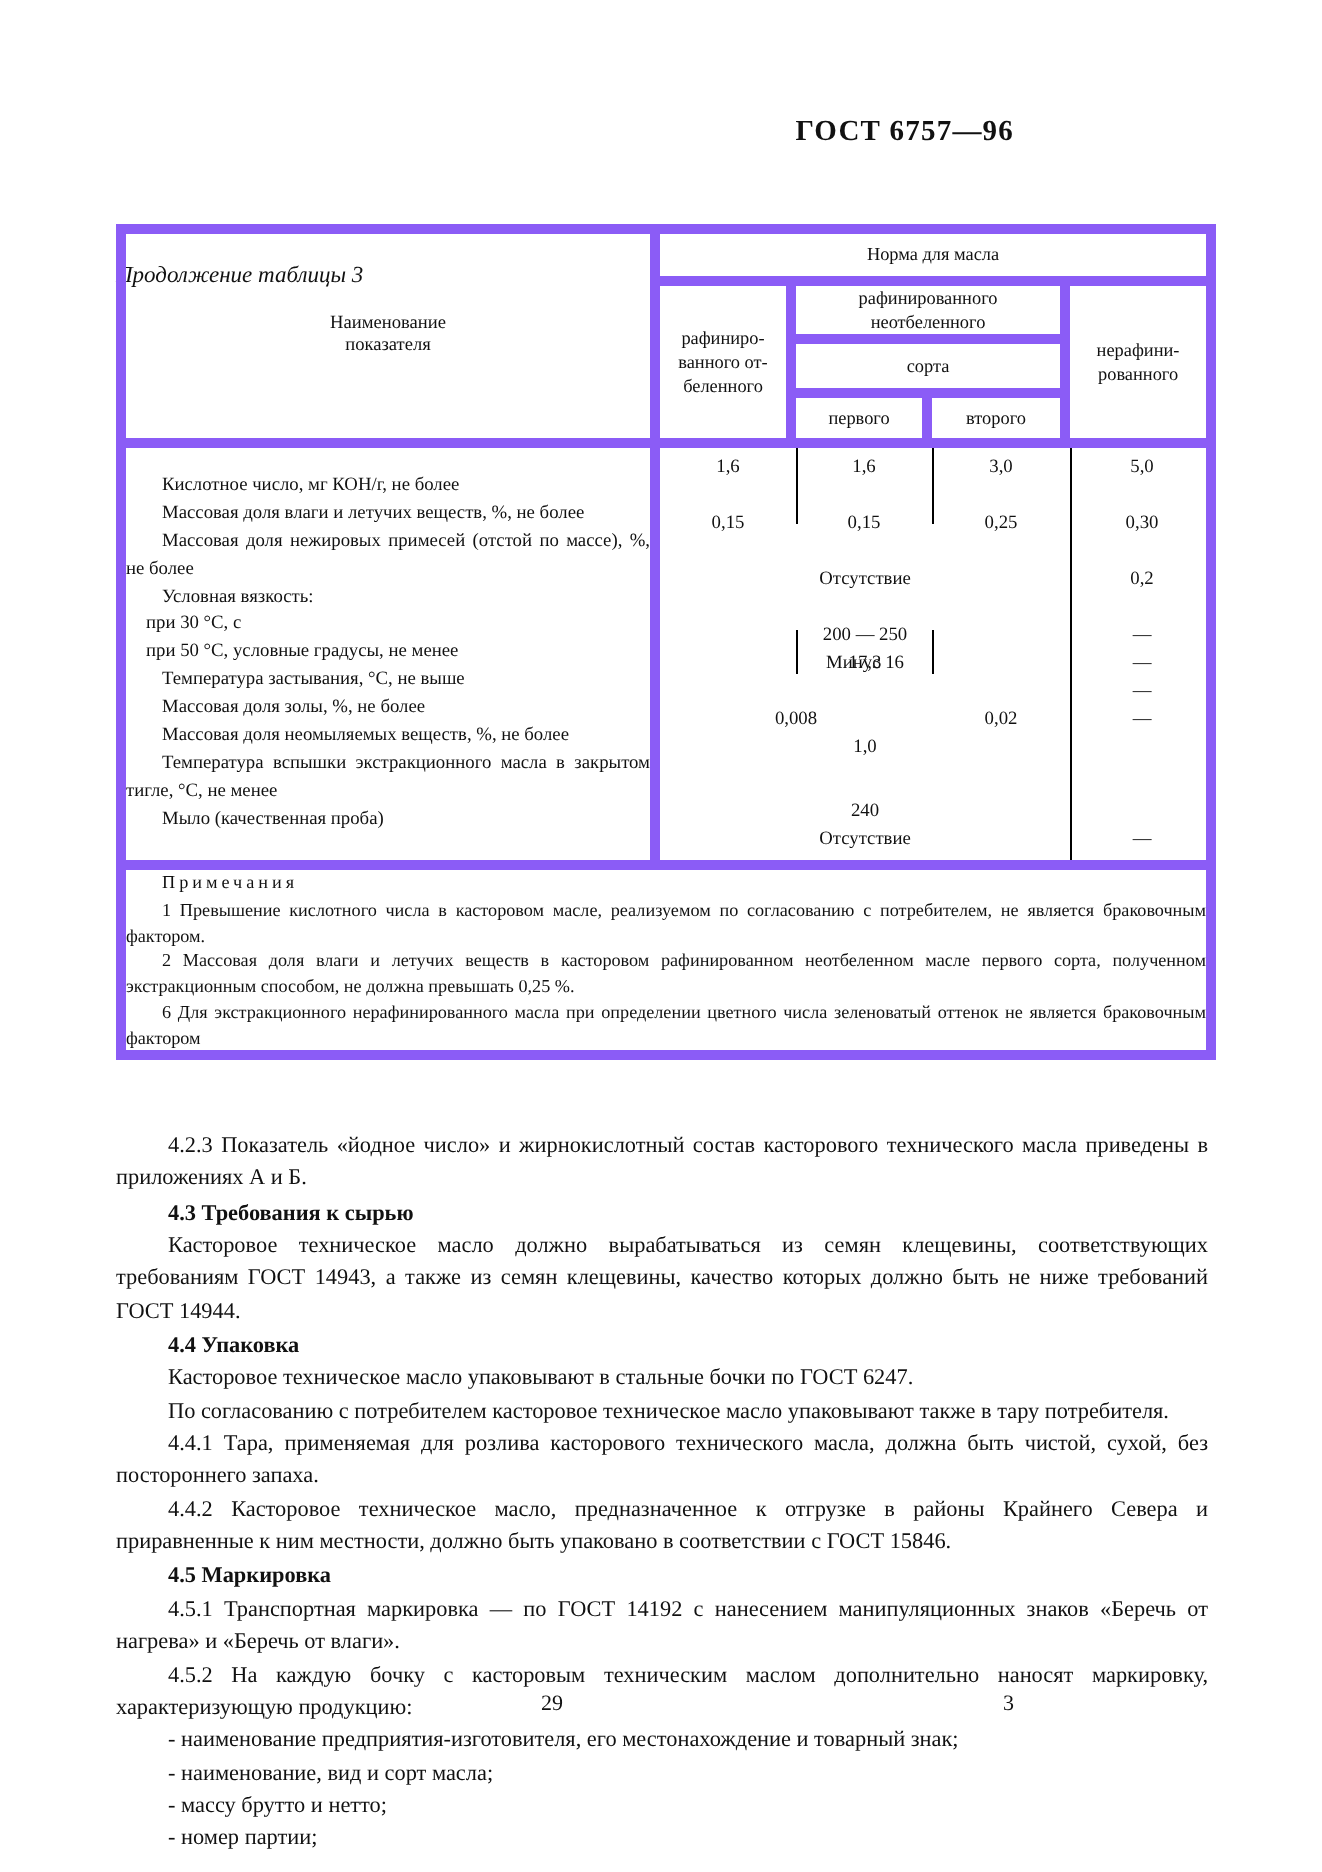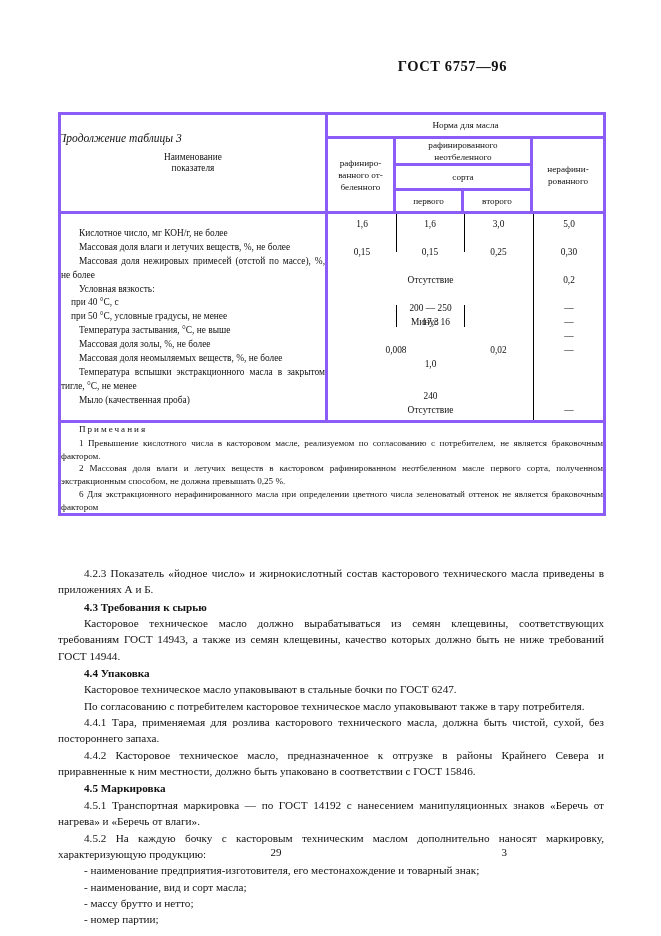--- a/index.html
+++ b/index.html
@@ -41,21 +41,21 @@
     width:545px;
   }
   table.gost{
     border-collapse:collapse;
     width:545px;
     table-layout:fixed;
     font-size:9.3px;
     line-height:1.25;
   }
   table.gost td, table.gost th{
-    border:3px solid #8b5cf6;
+    border:5px solid #8b5cf6;
     padding:0;
     vertical-align:middle;
     font-weight:normal;
   }
   .hd{
     text-align:center;
     font-size:9.2px;
     line-height:1.32;
     padding:3px 2px;
   }
@@ -182,21 +182,21 @@
           <td class="hd" style="height:20px">первого</td>
           <td class="hd" style="height:20px">второго</td>
         </tr>
 
         <tr>
           <td class="namecell">
             <p>Кислотное  число,  мг КОН/г, не более</p>
             <p>Массовая  доля  влаги  и летучих  веществ,  %,  не более</p>
             <p>Массовая  доля  нежировых  примесей  (отстой по массе), %, не более</p>
             <p>Условная вязкость:</p>
-            <p class="sub">при 40 °С, с</p>
+            <p class="sub">при 30 °С, с</p>
             <p class="sub">при 50 °С, условные градусы, не менее</p>
             <p>Температура застывания, °С, не выше</p>
             <p>Массовая доля золы, %, не более</p>
             <p>Массовая  доля  неомыляемых  веществ,  %,  не более</p>
             <p>Температура вспышки экстракционного масла в закрытом тигле, °С, не менее</p>
             <p>Мыло (качественная проба)</p>
           </td>
           <td colspan="4" class="valcol">
             <div class="vals">
 

